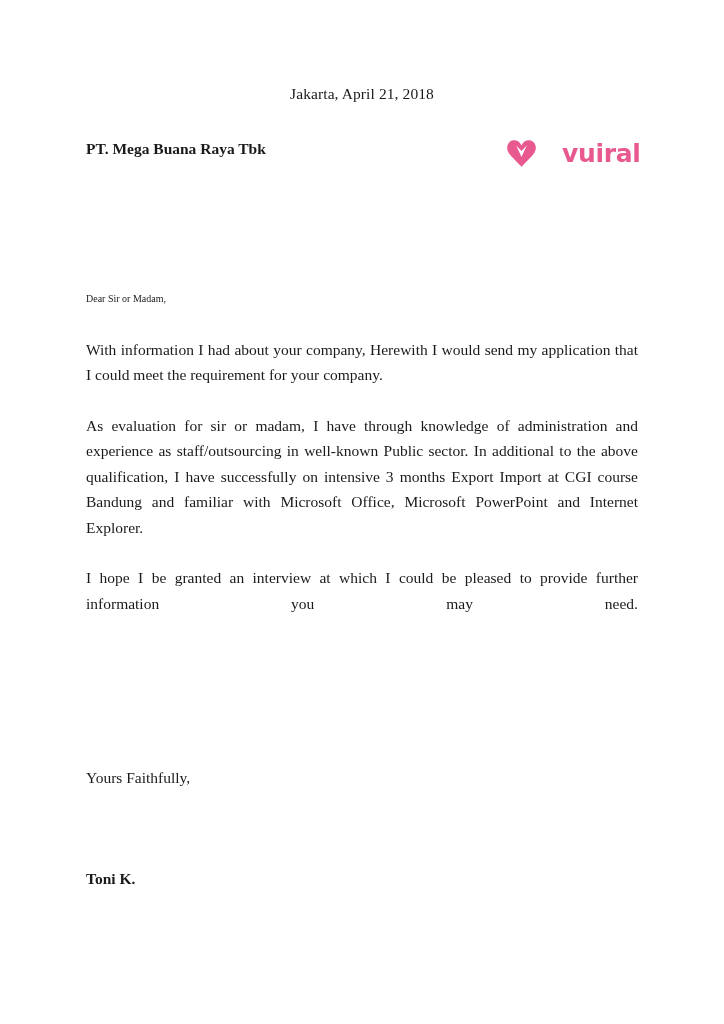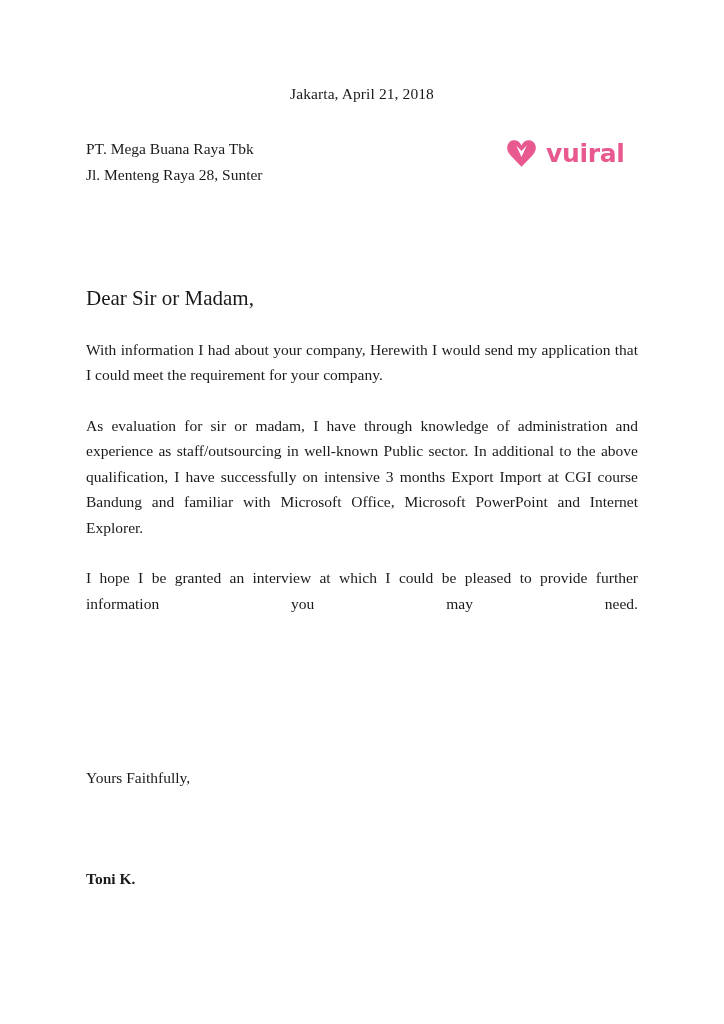--- a/index.html
+++ b/index.html
@@ -36,21 +36,21 @@
     letter-spacing: 0.1px;
   }
 
   
   .logo {
     position: absolute;
     left: 506px;
     top: 139px;
     display: flex;
     align-items: center;
-    gap: 9px;
+    gap: 25px;
   }
   .logo-mark {
     width: 31px;
     height: 28px;
     display: block;
     flex: 0 0 auto;
   }
   .logo-word {
     font-family: "DejaVu Sans", "Liberation Sans", sans-serif;
     font-size: 25px;
@@ -63,33 +63,33 @@
   
   .recipient {
     position: absolute;
     left: 86px;
     top: 136px;
     width: 400px;
     font-size: 15.5px;
     line-height: 25.5px;
   }
   .recipient .bold {
-    font-weight: 400;
+    font-weight: 700;
   }
 
   
   .body-block {
     position: absolute;
     left: 86px;
     top: 286px;
     width: 552px;
     font-size: 15.5px;
   }
   .salutation {
-    font-size: 21px;
+    font-size: 10px;
     line-height: 25.5px;
     margin: 0 0 25px 0;
   }
   p.para {
     margin: 0 0 25px 0;
     text-align: justify;
     text-justify: inter-word;
     line-height: 25.5px;
     font-size: 15.5px;
   }
@@ -137,21 +137,20 @@
                L41.5 13.2
                L31 36.0
                L20.5 13.2
                Z"></path>
     </svg>
     <div class="logo-word">vuiral</div>
   </div>
 
   <div class="recipient">
     <div class="bold">PT. Mega Buana Raya Tbk</div>
-    <div>Jl. Menteng Raya 28, Sunter</div>
   </div>
 
   <div class="body-block">
     <div class="salutation">Dear Sir or Madam,</div>
 
     <p class="para">With information I had about your company, Herewith I would send my application that I could meet the requirement for your company.</p>
 
 
     <p class="para">As evaluation for sir or madam, I have through knowledge of administration and experience as staff/outsourcing in well-known Public sector. In additional to the above qualification, I have successfully on intensive 3 months Export Import at CGI course Bandung and familiar with Microsoft Office, Microsoft PowerPoint and Internet Explorer.</p>
 

